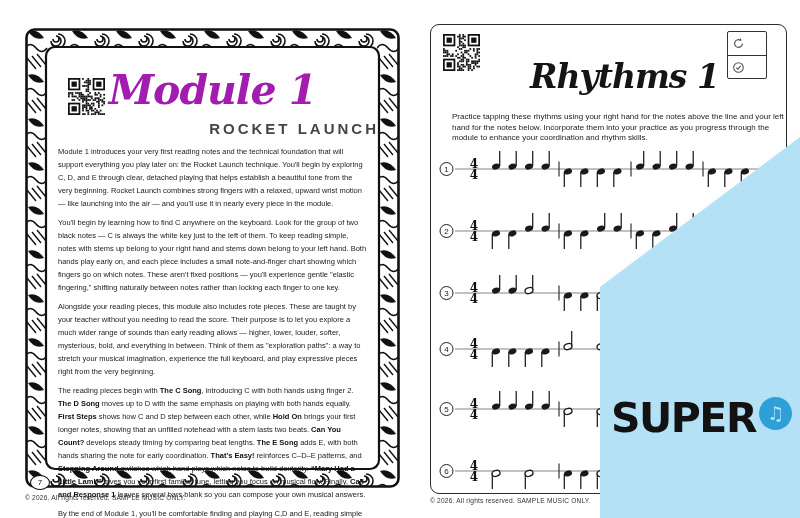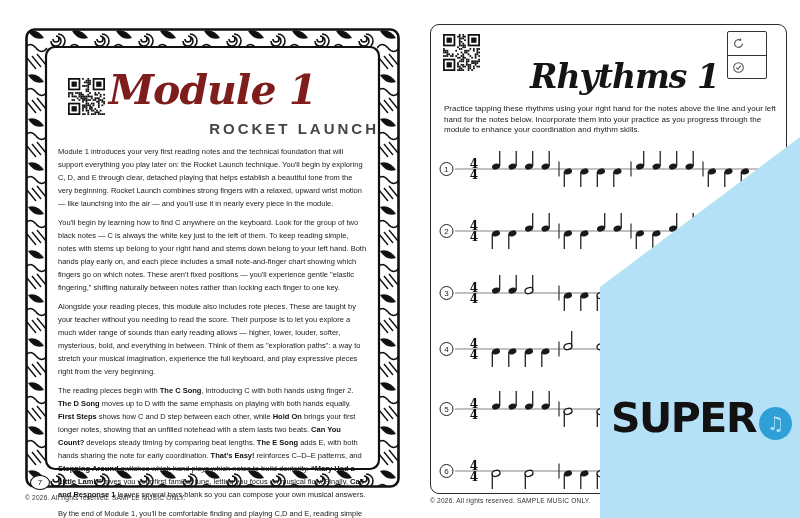--- a/index.html
+++ b/index.html
@@ -4,21 +4,21 @@
 <style>
   html,body{margin:0;padding:0;background:#e8e8e8;}
   .canvas{position:relative;width:800px;height:518px;background:#ffffff;overflow:hidden;
           font-family:"Liberation Sans",sans-serif;color:#1c1c1c;}
   
   .page-left{position:absolute;left:25px;top:28px;width:375px;height:460px;}
   .doodle-svg{position:absolute;left:0;top:0;}
   .lp-qr{position:absolute;left:43px;top:50px;}
   .lp-title{position:absolute;left:21px;top:40px;width:333px;text-align:center;
             font-family:"DejaVu Serif",serif;font-style:italic;font-weight:bold;
-            font-size:41px;line-height:44px;letter-spacing:-1px;color:#7f1d1d;margin:0;}
+            font-size:41px;line-height:44px;letter-spacing:-1px;color:#a21caf;margin:0;}
   .lp-subtitle{position:absolute;left:21px;top:92px;width:333px;text-align:right;
                font-weight:bold;font-size:15px;letter-spacing:3px;color:#454545;margin:0;}
   .lp-body{position:absolute;left:33px;top:117px;width:310px;font-size:7.5px;line-height:13px;color:#222;}
   .lp-body p{margin:0 0 6px 0;}
   .lp-body b{color:#111;}
   .page-num{position:absolute;left:5px;top:447px;width:18px;height:13px;background:#fff;
             border:1.3px solid #111;border-radius:50%;font-size:8px;line-height:13px;
             text-align:center;color:#111;}
   .footer{position:absolute;font-size:6.6px;color:#333;letter-spacing:.2px;}
   .footer-left{left:25px;top:494px;}
@@ -28,28 +28,28 @@
               border:1.6px solid #2b2b2b;border-radius:9px;box-sizing:border-box;}
   .rp-qr{position:absolute;left:12px;top:9px;}
   .rp-title{position:absolute;left:0;top:16px;width:100%;text-align:center;
             font-family:"DejaVu Serif",serif;font-style:italic;font-weight:bold;
             font-size:33px;letter-spacing:-1px;color:#151515;margin:16px;}
   .check-col{position:absolute;left:296px;top:6px;width:38px;border:1.4px solid #333;
              border-radius:2px;background:#fff;}
   .check-cell{height:23px;display:flex;align-items:center;justify-content:flex-start;
               padding-left:4px;box-sizing:border-box;}
   .check-cell + .check-cell{border-top:1.4px solid #333;}
-  .rp-intro{position:absolute;left:13px;top:79px;width:338px;font-size:8px;line-height:10.6px;color:#222;margin:0;}
+  .rp-intro{position:absolute;left:13px;top:79px;width:338px;font-size:8px;line-height:10.6px;color:#222;margin:8px;}
   .exercise{position:absolute;left:6px;}
   
   .band-svg{position:absolute;left:0;top:0;pointer-events:none;}
   .logo{position:absolute;left:611px;top:397px;width:185px;
         font-family:"DejaVu Sans",sans-serif;font-weight:900;color:#121212;
         font-size:41px;line-height:43px;letter-spacing:-1.5px;}
-  .logo-line1{display:flex;align-items:flex-end;}
+  .logo-line1{display:flex;align-items:flex-start;}
   .logo-circle{display:inline-flex;align-items:center;justify-content:center;
                width:33px;height:33px;border-radius:50%;margin-left:3px;
                font-size:19px;letter-spacing:0;}
 </style>
 </head>
 <body>
 
 <div class="canvas">
 
   <div class="page-left">

